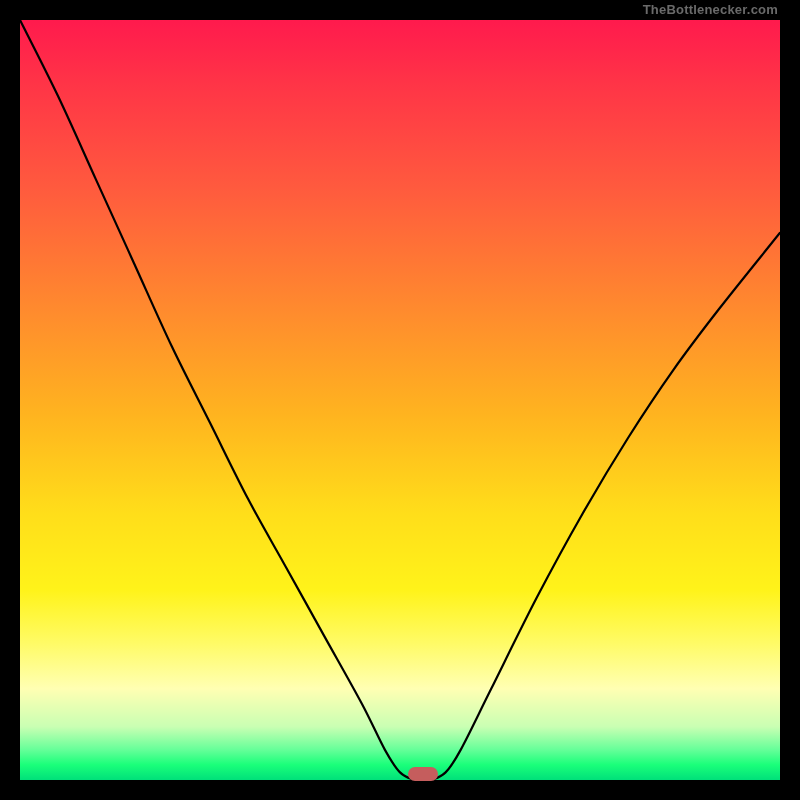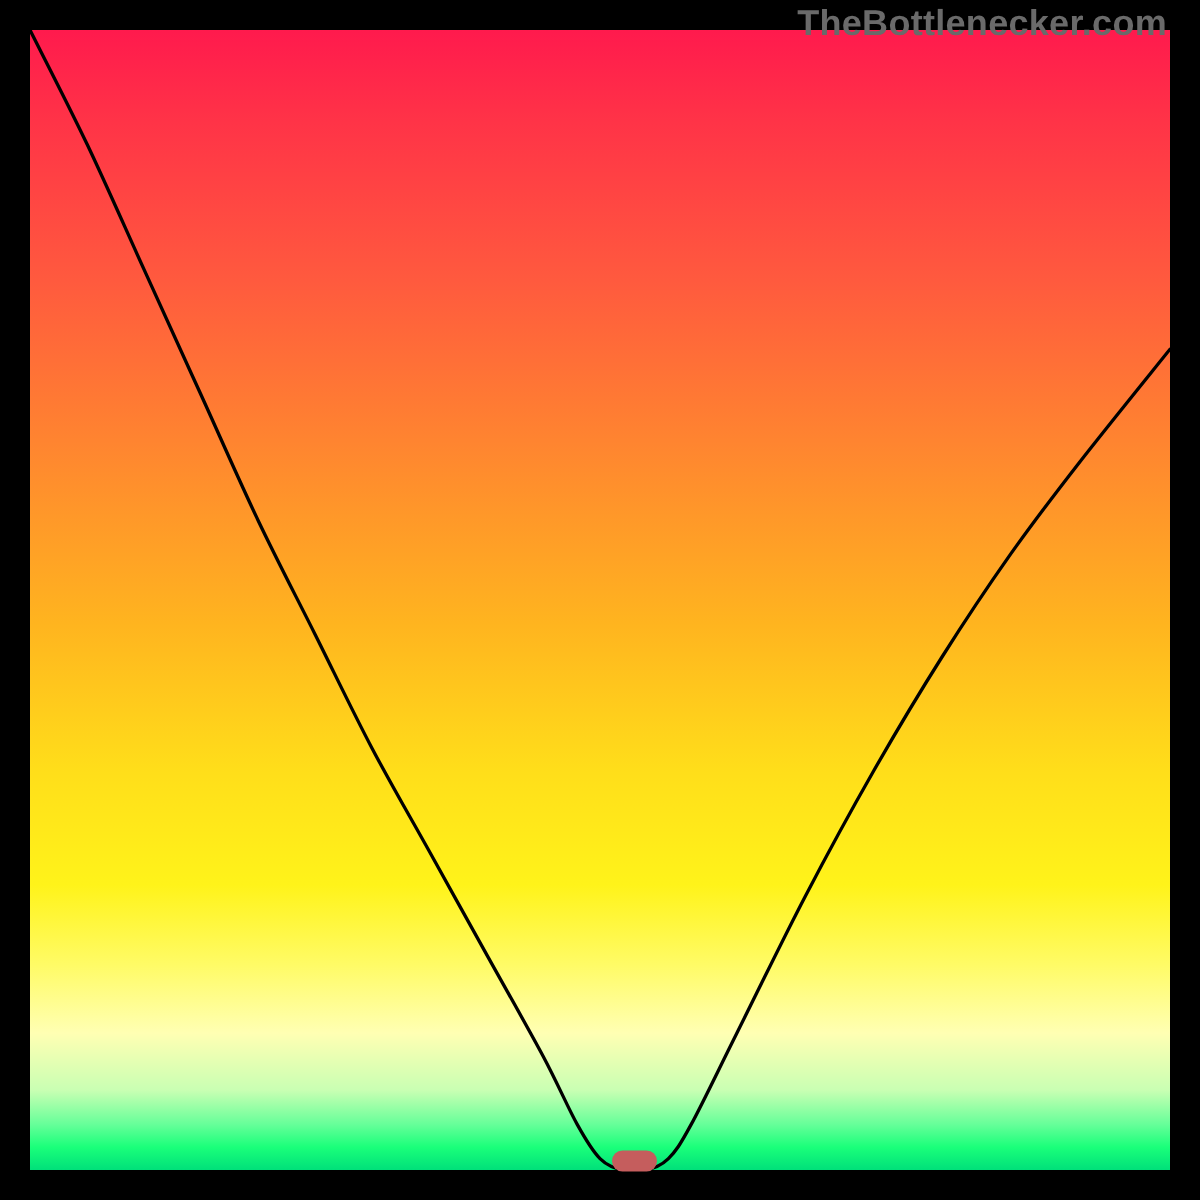--- a/index.html
+++ b/index.html
@@ -38,21 +38,21 @@
       #66ff99 96%,
       #1aff7a 98%,
       #00e07a 100%
     );
   }
   .caption {
     position: absolute;
     top: 2px;
     right: 22px;
     color: #6a6a6a;
-    font-size: 24px;
+    font-size: 13px;
     font-weight: 600;
     letter-spacing: 0.2px;
     font-family: Arial, Helvetica, sans-serif;
   }
   svg.curve {
     position: absolute;
     left: 0;
     top: 0;
     width: 760px;
     height: 760px;

